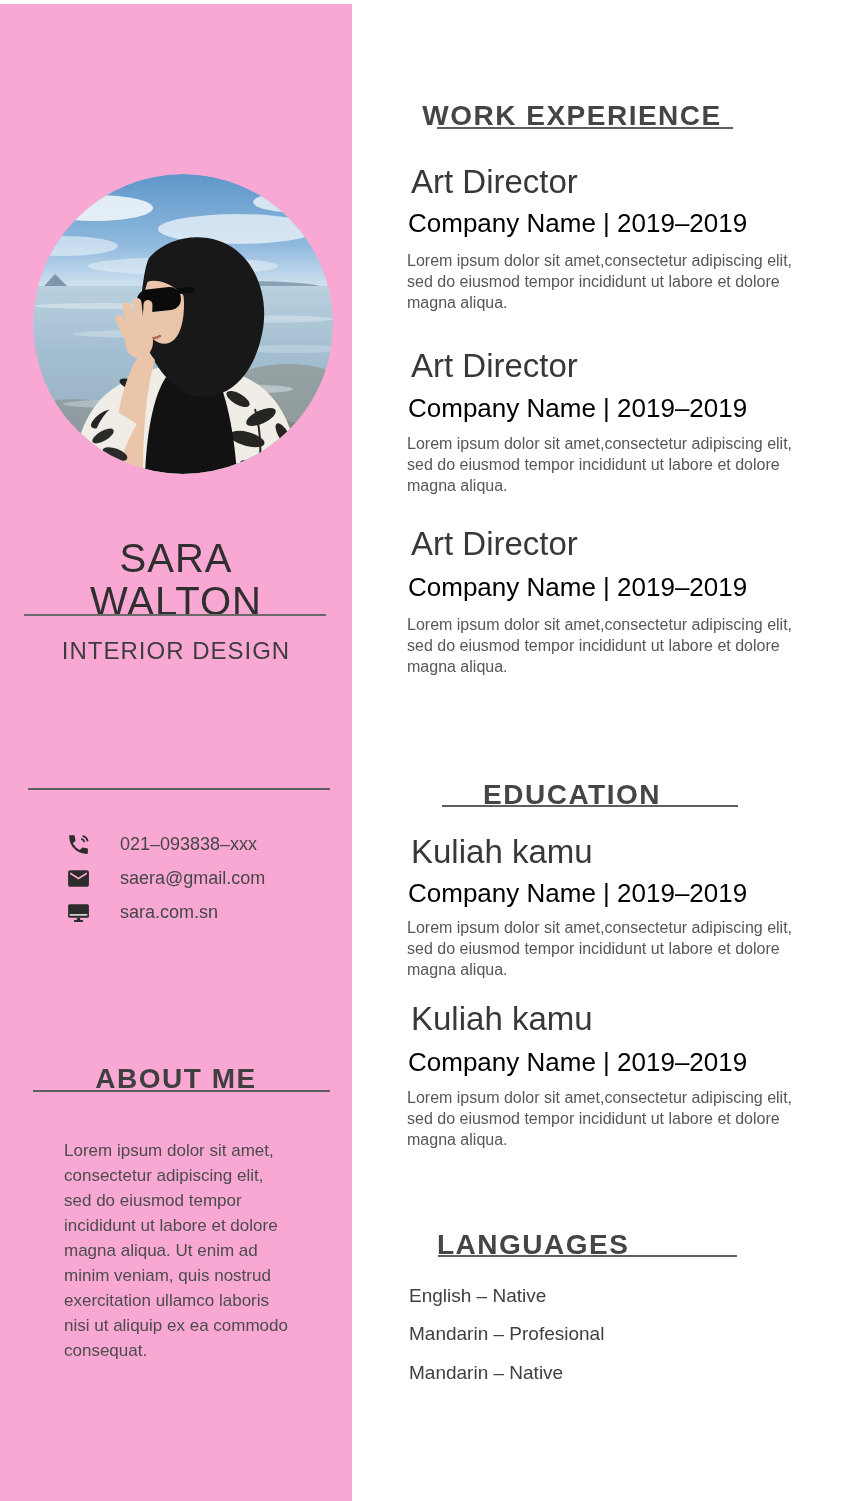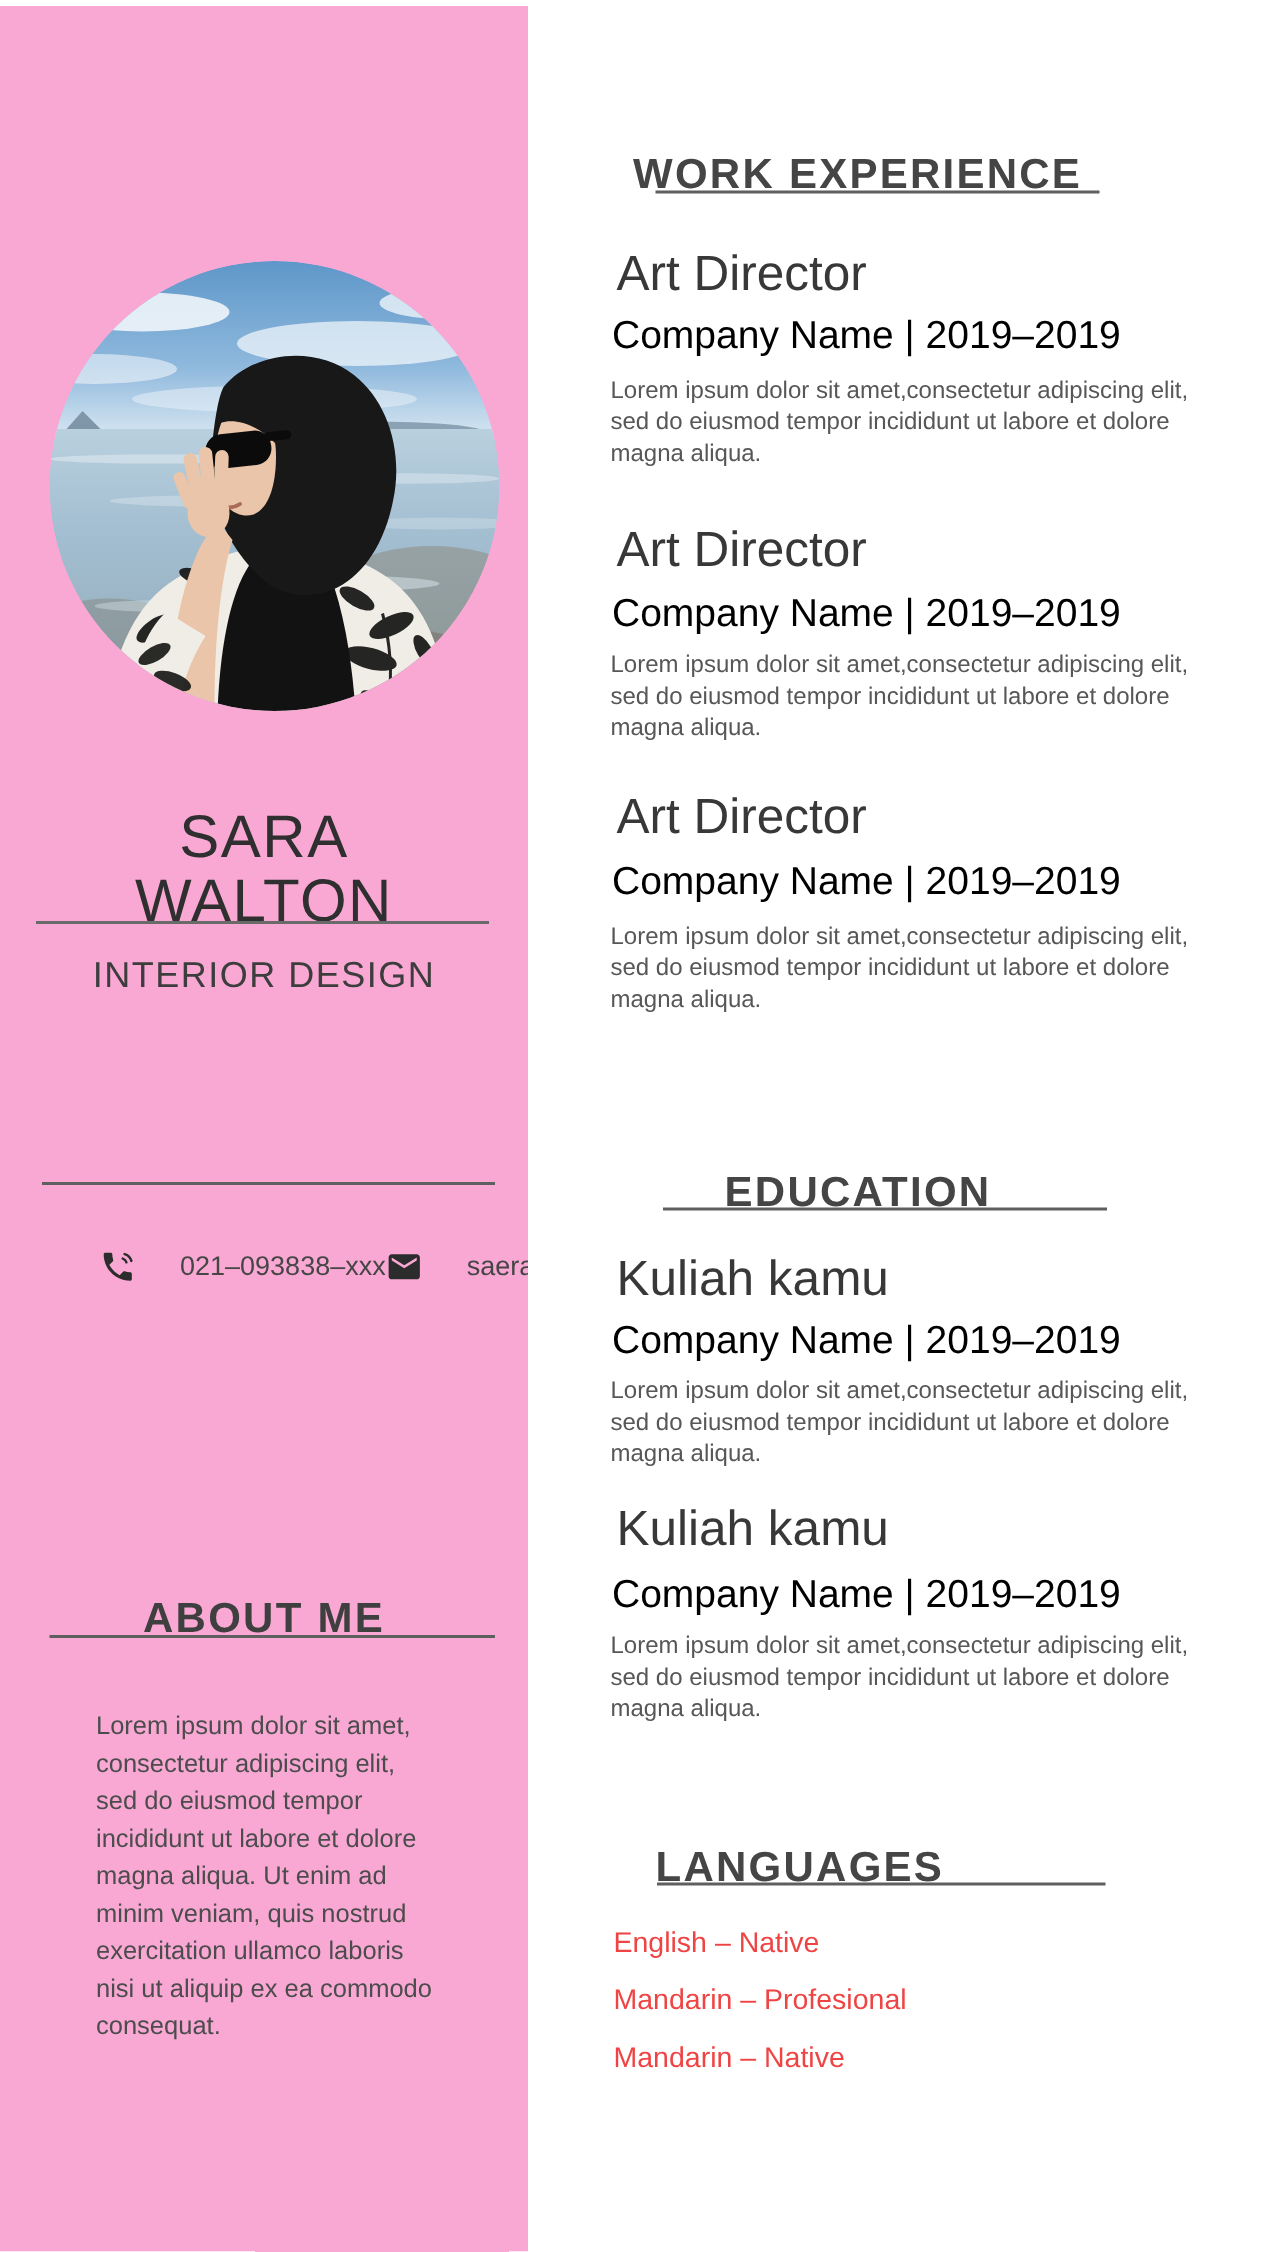--- a/index.html
+++ b/index.html
@@ -15,46 +15,46 @@
   .name{
     position:absolute;top:506px;left:0;width:352px;padding:0 64px;box-sizing:border-box;
     text-align:center;font-size:40px;line-height:43px;letter-spacing:1px;color:#2f2f2f;font-weight:400;
   }
   .rule{position:absolute;height:2px;background:#5f5f5f;}
   #name-rule{top:610px;left:24px;width:302px;background:#6a6a6a;}
   .job-title{position:absolute;top:633px;left:0;width:352px;text-align:center;font-size:24px;letter-spacing:1px;color:#3d3d3d;}
   .side-heading{position:absolute;left:0;width:352px;text-align:center;font-size:28px;letter-spacing:1.5px;color:#3f3f3f;}
   #contact-heading{top:732px;}
   #contact-rule{top:784px;left:28px;width:302px;}
-  .contact-list{position:absolute;top:823px;left:66px;display:flex;flex-direction:row;}
+  .contact-list{position:absolute;top:823px;left:66px;display:flex;flex-direction:column;}
   .contact-row{display:flex;align-items:center;height:34px;}
   .contact-row .ico{width:27px;height:25px;flex:0 0 27px;display:flex;align-items:center;justify-content:flex-start;}
   .contact-row svg{width:25px;height:25px;fill:#2c2c2c;}
   .contact-text{margin-left:27px;font-size:18px;color:#464646;white-space:nowrap;}
   #about-heading{top:1036px;}
   #about-rule{top:1086px;left:33px;width:297px;}
   .about-text{position:absolute;top:1117px;left:64px;width:266px;font-size:17px;line-height:25px;color:#4c4c4c;white-space:pre-line;}
   
   .main{position:absolute;left:352px;top:0;width:492px;height:100%;background:#ffffff;}
   .main-heading{position:absolute;font-size:28px;letter-spacing:1.5px;color:#454545;}
-  #work-heading{top:77px;left:70px;width:300px;}
+  #work-heading{top:77px;left:70px;width:300px;text-align:center;}
   #work-rule{top:127px;left:85px;width:296px;}
   #edu-heading{top:756px;left:70px;width:300px;text-align:center;}
   #edu-rule{top:805px;left:90px;width:296px;}
   #lang-heading{top:1206px;left:85px;}
   #lang-rule{top:1255px;left:86px;width:299px;}
   .entry-title{position:absolute;left:59px;font-size:33px;line-height:38px;color:#383838;white-space:nowrap;}
   .entry-company{position:absolute;left:56px;font-size:26px;line-height:30px;color:#000000;white-space:nowrap;}
   .entry-desc{position:absolute;left:55px;width:436px;font-size:16px;line-height:21px;color:#575757;white-space:pre-line;}
   #w0-t{top:163px}#w0-c{top:208px}#w0-d{top:250px}
   #w1-t{top:347px}#w1-c{top:393px}#w1-d{top:433px}
   #w2-t{top:525px}#w2-c{top:572px}#w2-d{top:614px}
   #k0-t{top:833px}#k0-c{top:878px}#k0-d{top:917px}
   #k1-t{top:1000px}#k1-c{top:1047px}#k1-d{top:1087px}
-  .lang-item{position:absolute;left:57px;font-size:19px;line-height:23px;color:#ef4444;}
+  .lang-item{position:absolute;left:57px;font-size:19px;line-height:23px;color:#404040;}
   #lang-0{top:1284px}#lang-1{top:1322px}#lang-2{top:1361px}
 </style>
 </head>
 <body>
 
 <div class="page">
 
   <aside class="sidebar">
 
     <div class="photo">

